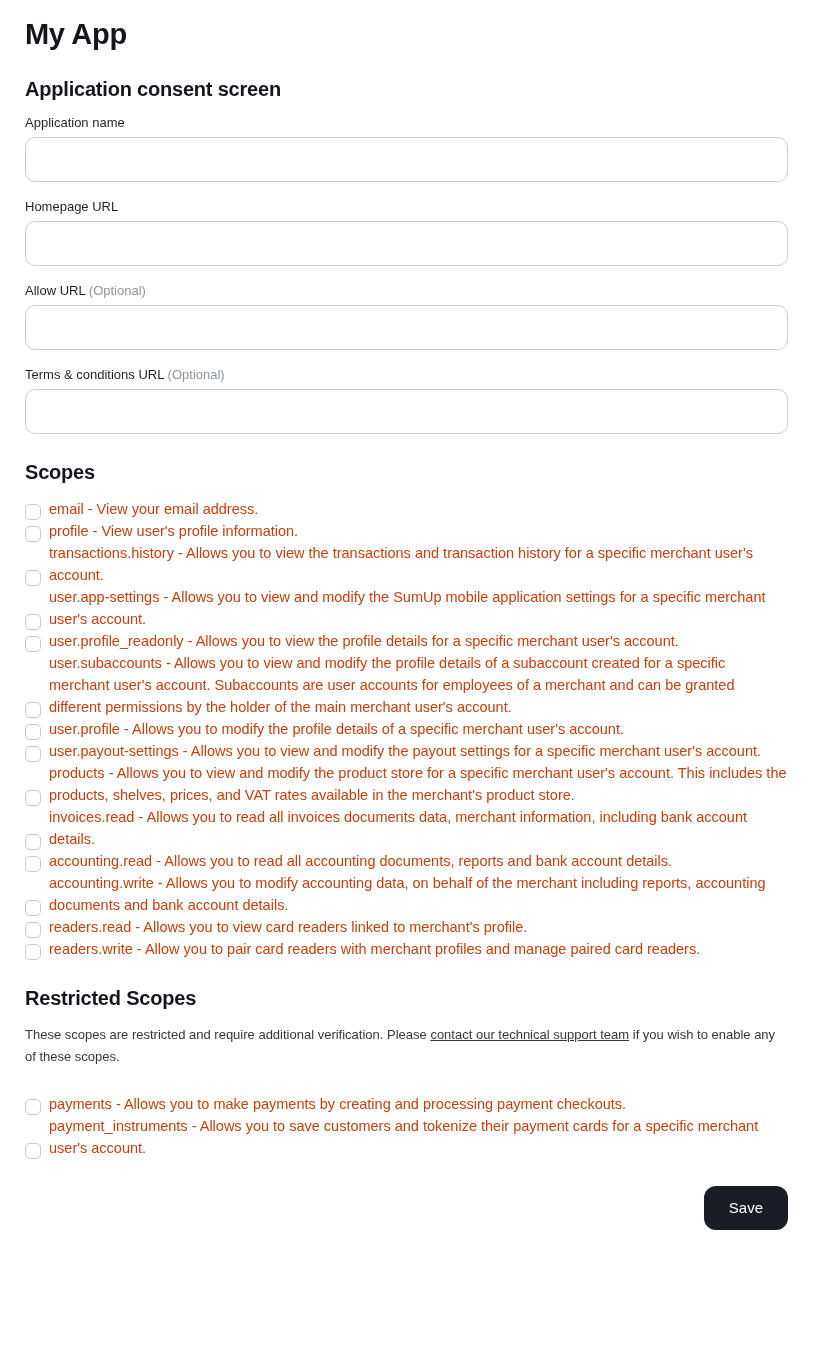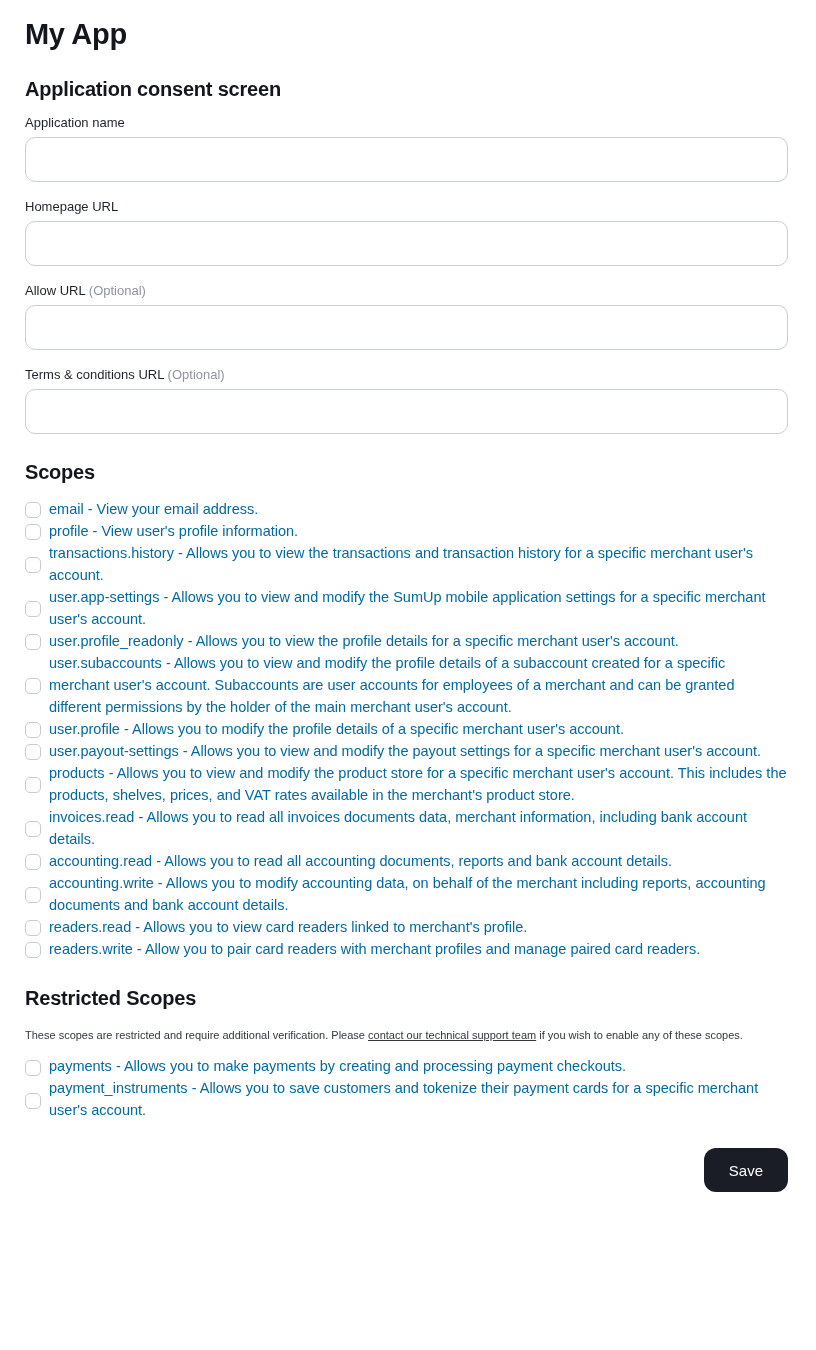--- a/index.html
+++ b/index.html
@@ -49,42 +49,42 @@
     background: #ffffff;
     font-family: "Liberation Sans", "DejaVu Sans", sans-serif;
     font-size: 15px;
     color: #33373f;
     padding: 0 14px;
     outline: none;
   }
   .scope-list { margin: 0; padding: 0; }
   .scope-item {
     display: flex;
-    align-items: center;
+    align-items: flex-end;
     gap: 8px;
     font-size: 14.5px;
     line-height: 22px;
-    color: #0369a1;
+    color: #c2410c;
     cursor: default;
   }
   .checkbox {
     flex: none;
     width: 16px;
     height: 16px;
     margin-top: 3px;
     border: 1.5px solid #c6cad2;
     border-radius: 5px;
     background: #ffffff;
   }
   .scope-text { flex: 1; }
   .restricted-note {
-    font-size: 11px;
+    font-size: 13px;
     line-height: 22.5px;
     color: #33373f;
-    margin: 14px 0 9px 0;
+    margin: 14px 0 24px 0;
     max-width: 755px;
   }
   .support-link {
     color: #33373f;
     text-decoration: underline;
     cursor: pointer;
   }
   .actions-row {
     display: flex;
     justify-content: flex-end;

